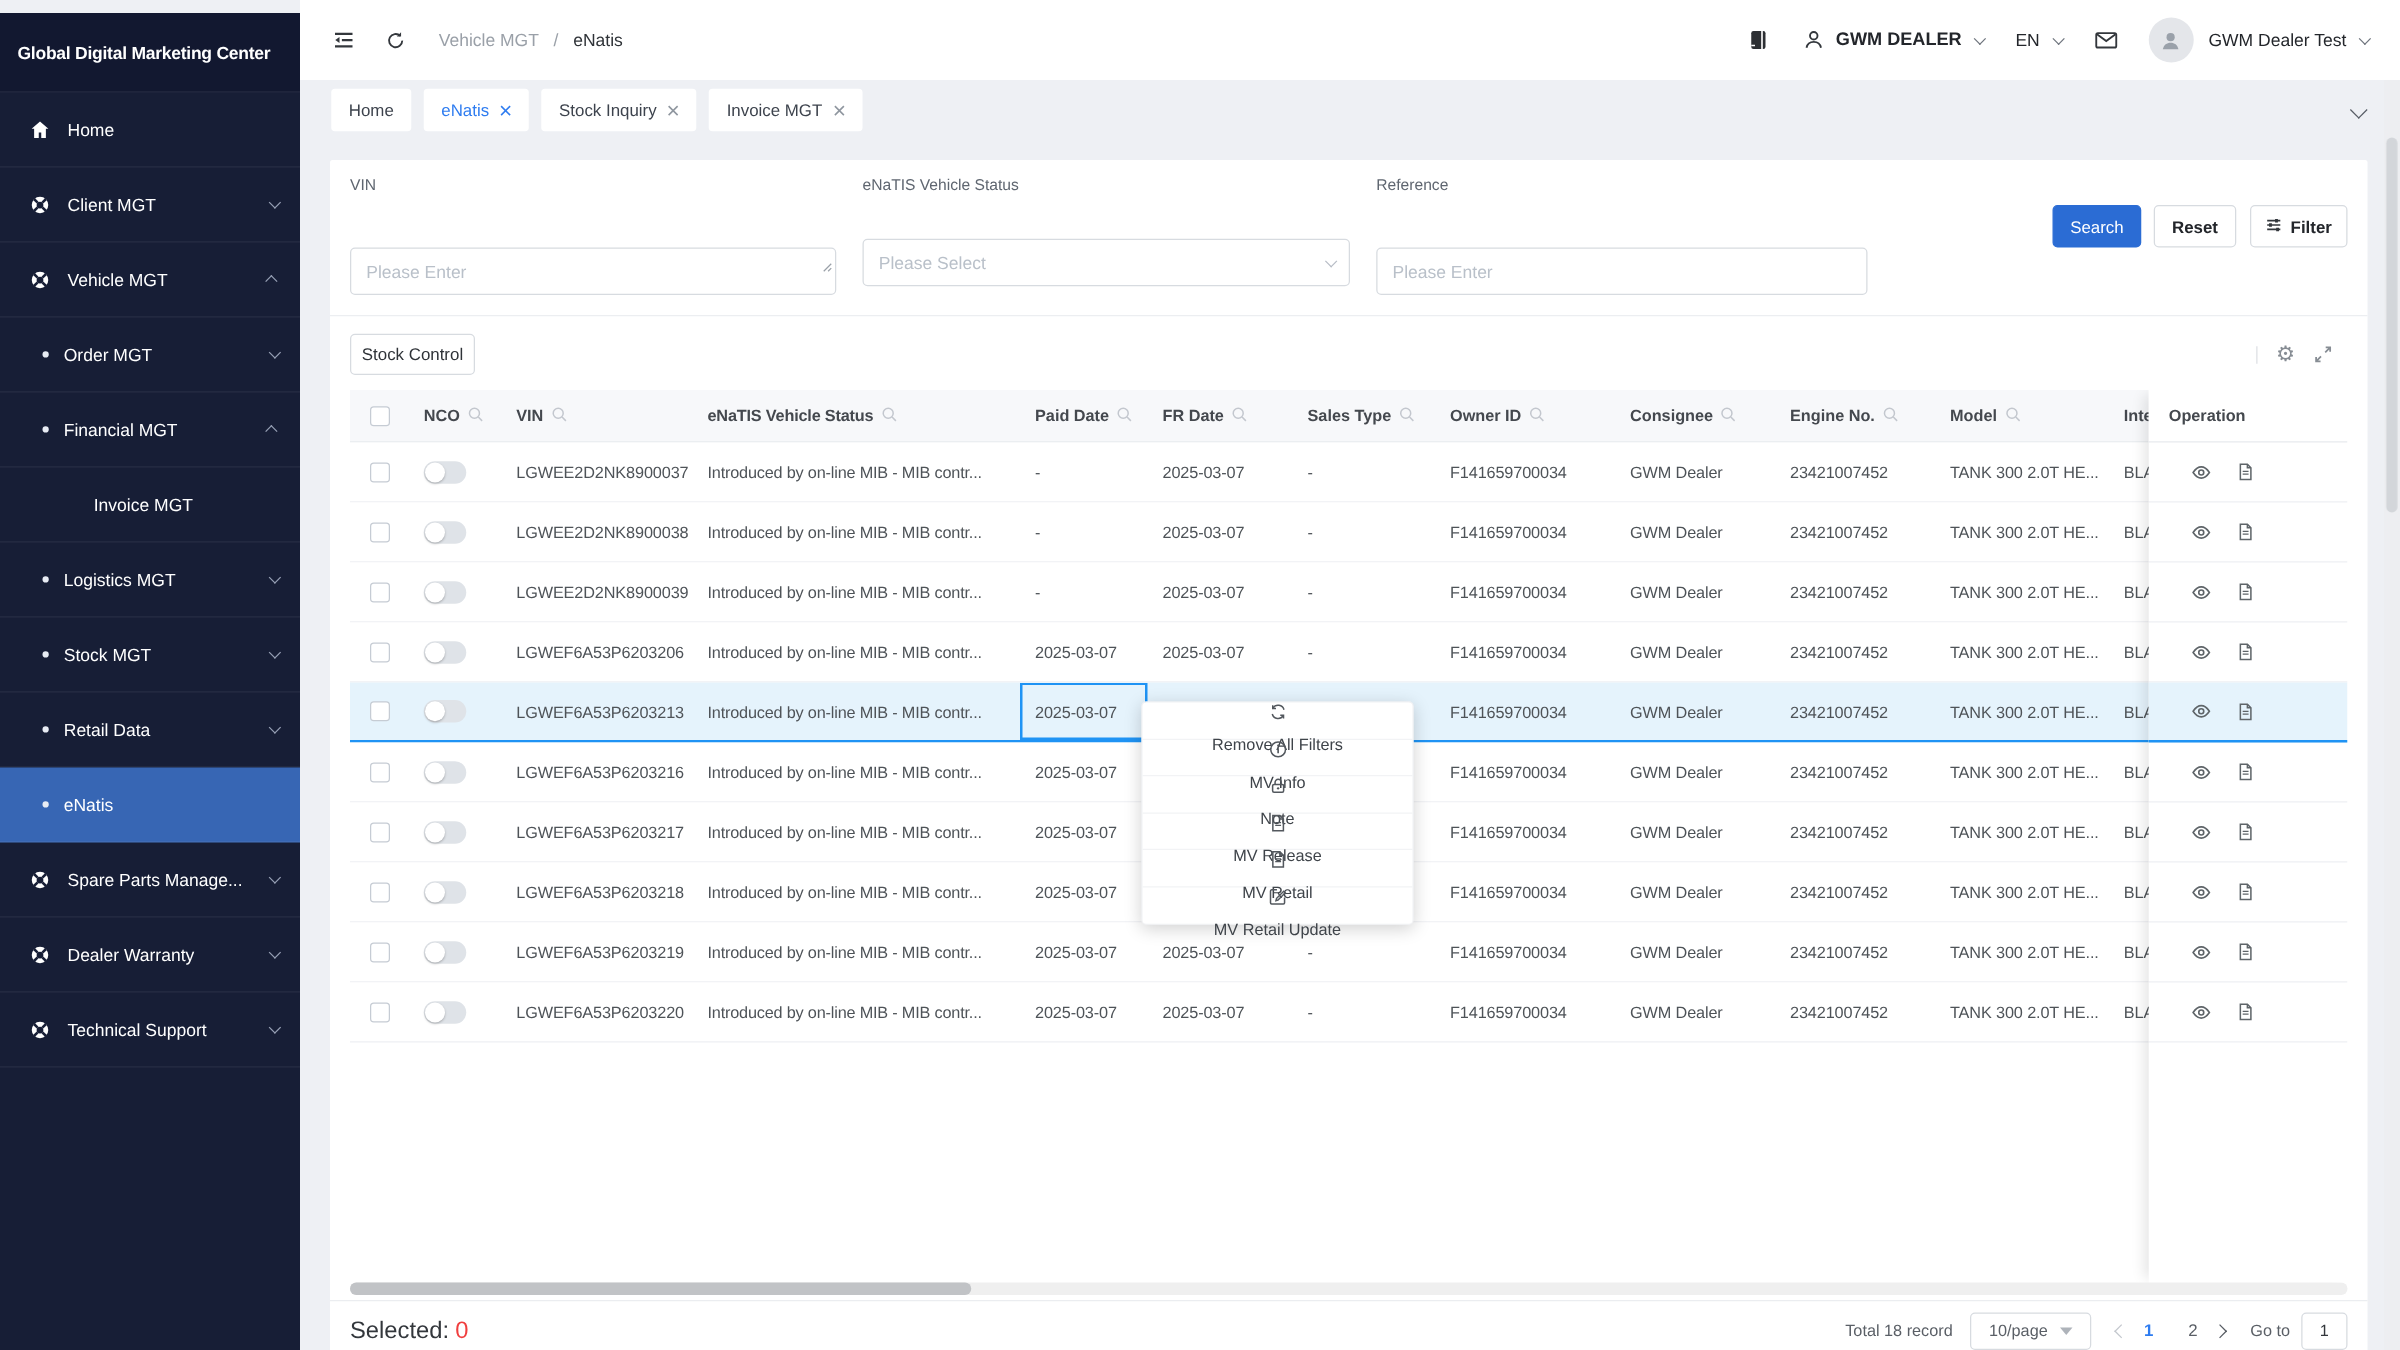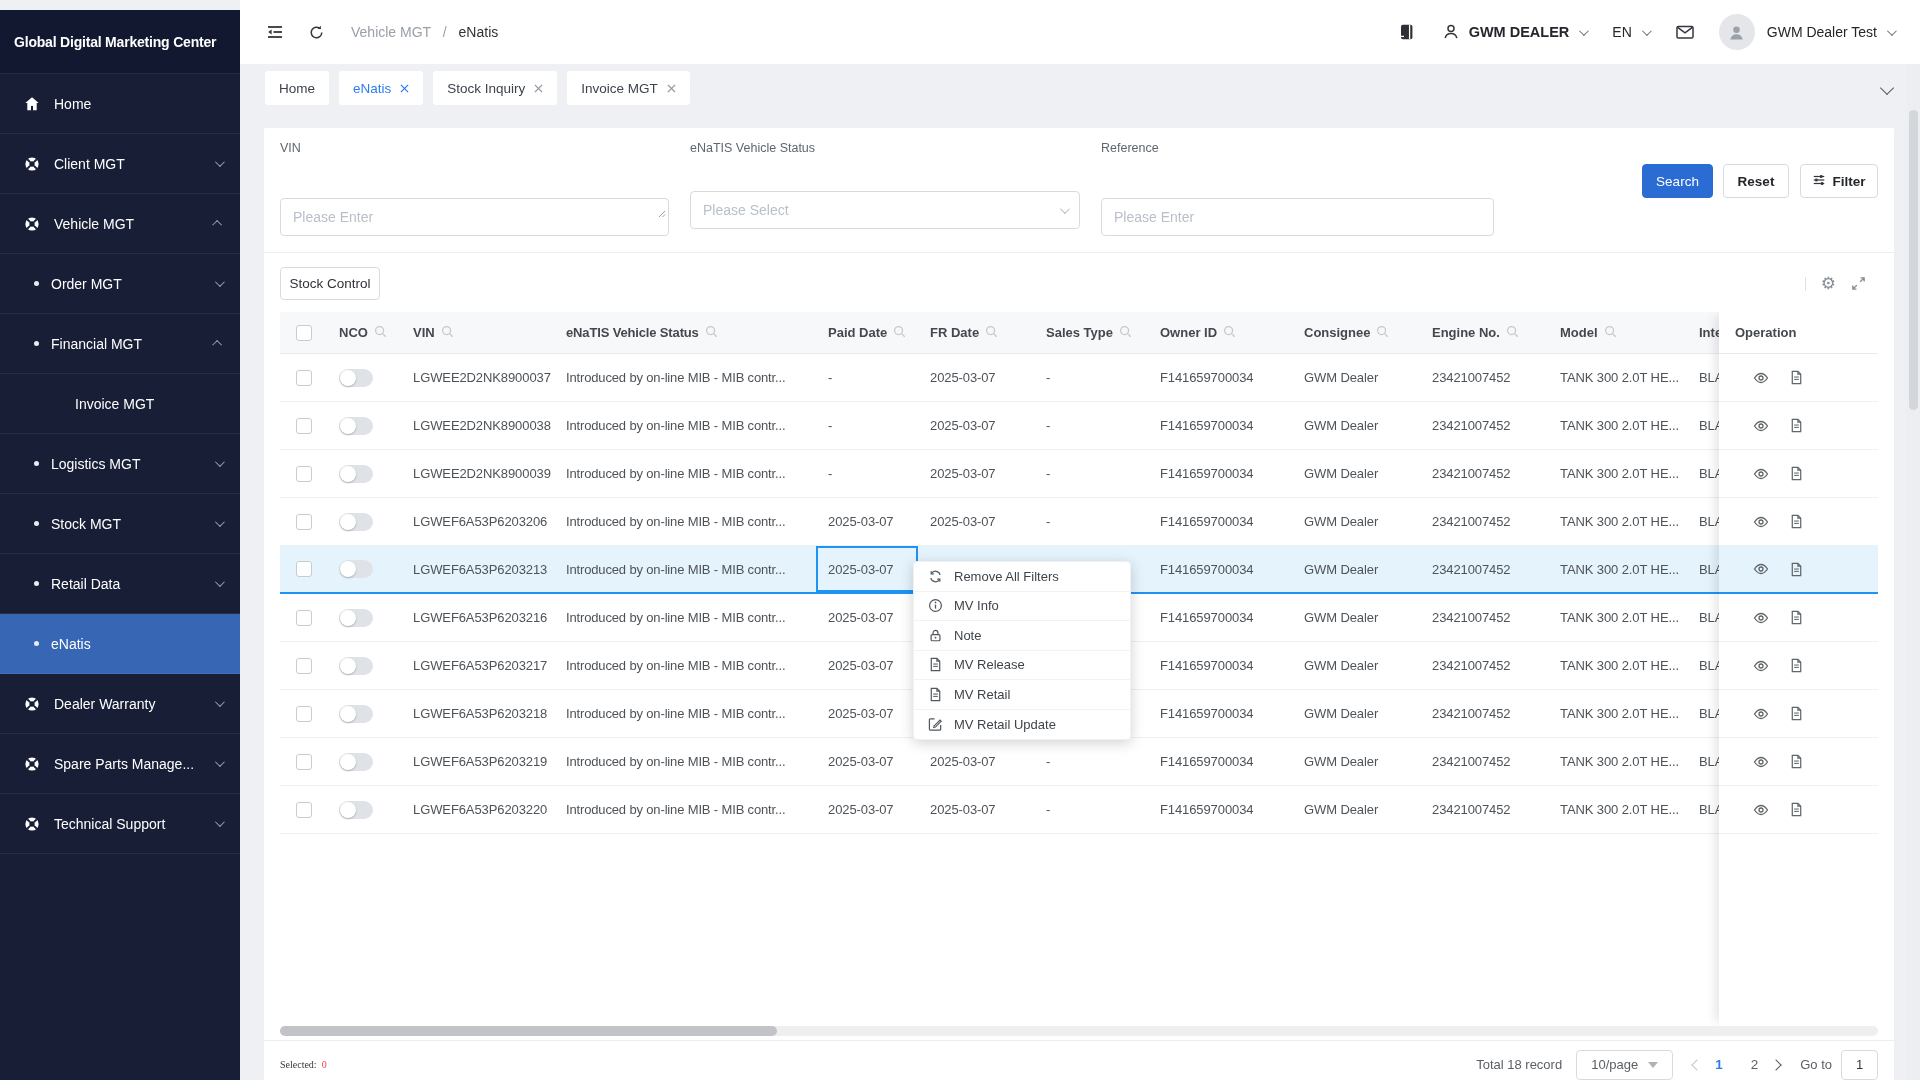--- a/index.html
+++ b/index.html
@@ -128,36 +128,36 @@
     padding:0 0 0 34px; border-bottom:1px solid #eef0f3; }
   .op-row.hl { background:#e5f3fc; border-bottom:2px solid #1f93f4; }
   .op-row .ic { cursor:pointer; display:inline-flex; }
 
   
   .ctx { position:absolute; left:633px; top:249px; width:218px; background:#fff;
     border-radius:4px; box-shadow:0 3px 14px rgba(0,0,0,0.18);
     border:1px solid #f0f1f3; z-index:30; }
   .ctx-item { height:29.5px; display:flex; align-items:center; gap:11px;
     padding:0 14px; font-size:13px; color:#3f444a; cursor:pointer;
-    border-bottom:1px solid #f2f3f5; }
+    border-bottom:1px solid #f2f3f5;flex-direction:column; }
   .ctx-item:last-child { border-bottom:none; }
 
   
   .h-scroll { height:10px; background:#efefef; border-radius:5px; margin-top:0;
     position:relative; }
   .h-thumb { position:absolute; left:0; top:0; height:10px; width:497px;
     background:#c1c3c6; border-radius:5px; cursor:pointer; }
   .v-scroll { position:fixed; right:0; top:64px; bottom:0; width:13px;
     background:#edeef1; z-index:60; }
   .v-thumb { position:absolute; left:2px; top:46px; width:9px; height:300px;
     background:#d3d6da; border-radius:5px; cursor:pointer; }
 
   .cfooter { display:flex; align-items:center; justify-content:space-between;
     border-top:1px solid #ebedf0; margin:4px -16px 0; padding:0 16px; height:48px; }
-  .sel-info { font-size:10px; color:#33373c;font-family:Liberation Serif, serif; }
+  .sel-info { font-size:19px; color:#33373c; }
   .sel-info .cnt { color:#f03e3e; margin-left:5px; }
   .pager { display:flex; align-items:center; font-size:13px; color:#5a5f66; }
   .total { margin-right:14px; }
   .psize { width:97px; height:30px; border:1px solid #d7dbe0; border-radius:4px;
     display:flex; align-items:center; justify-content:center; gap:10px;
     cursor:pointer; color:#5a5f66; }
   .tri { width:0; height:0; border-left:5px solid transparent;
     border-right:5px solid transparent; border-top:6px solid #aeb3ba; }
   .pchev { width:8px; height:8px; border-left:1.7px solid currentColor;
     border-bottom:1.7px solid currentColor; cursor:pointer; }
@@ -264,38 +264,38 @@
           <circle cx="8" cy="8" r="6.6" fill="#fff"></circle>
           <circle cx="8" cy="8" r="2.7" fill="#171e36"></circle>
           <g stroke="#171e36" stroke-width="2">
             <line x1="3.2" y1="3.2" x2="6.1" y2="6.1"></line>
             <line x1="12.8" y1="3.2" x2="9.9" y2="6.1"></line>
             <line x1="3.2" y1="12.8" x2="6.1" y2="9.9"></line>
             <line x1="12.8" y1="12.8" x2="9.9" y2="9.9"></line>
           </g>
         </svg>
     </span>
-    <span>Dealer Warranty</span>
+    <span>Spare Parts Manage...</span>
     <span class="chev"></span>
   </div>
 
   <div class="nav-item">
     <span class="nicon">
       <svg viewBox="0 0 16 16" width="16" height="16">
           <circle cx="8" cy="8" r="6.6" fill="#fff"></circle>
           <circle cx="8" cy="8" r="2.7" fill="#171e36"></circle>
           <g stroke="#171e36" stroke-width="2">
             <line x1="3.2" y1="3.2" x2="6.1" y2="6.1"></line>
             <line x1="12.8" y1="3.2" x2="9.9" y2="6.1"></line>
             <line x1="3.2" y1="12.8" x2="6.1" y2="9.9"></line>
             <line x1="12.8" y1="12.8" x2="9.9" y2="9.9"></line>
           </g>
         </svg>
     </span>
-    <span>Spare Parts Manage...</span>
+    <span>Dealer Warranty</span>
     <span class="chev"></span>
   </div>
 
   <div class="nav-item">
     <span class="nicon">
       <svg viewBox="0 0 16 16" width="16" height="16">
           <circle cx="8" cy="8" r="6.6" fill="#fff"></circle>
           <circle cx="8" cy="8" r="2.7" fill="#171e36"></circle>
           <g stroke="#171e36" stroke-width="2">
             <line x1="3.2" y1="3.2" x2="6.1" y2="6.1"></line>

